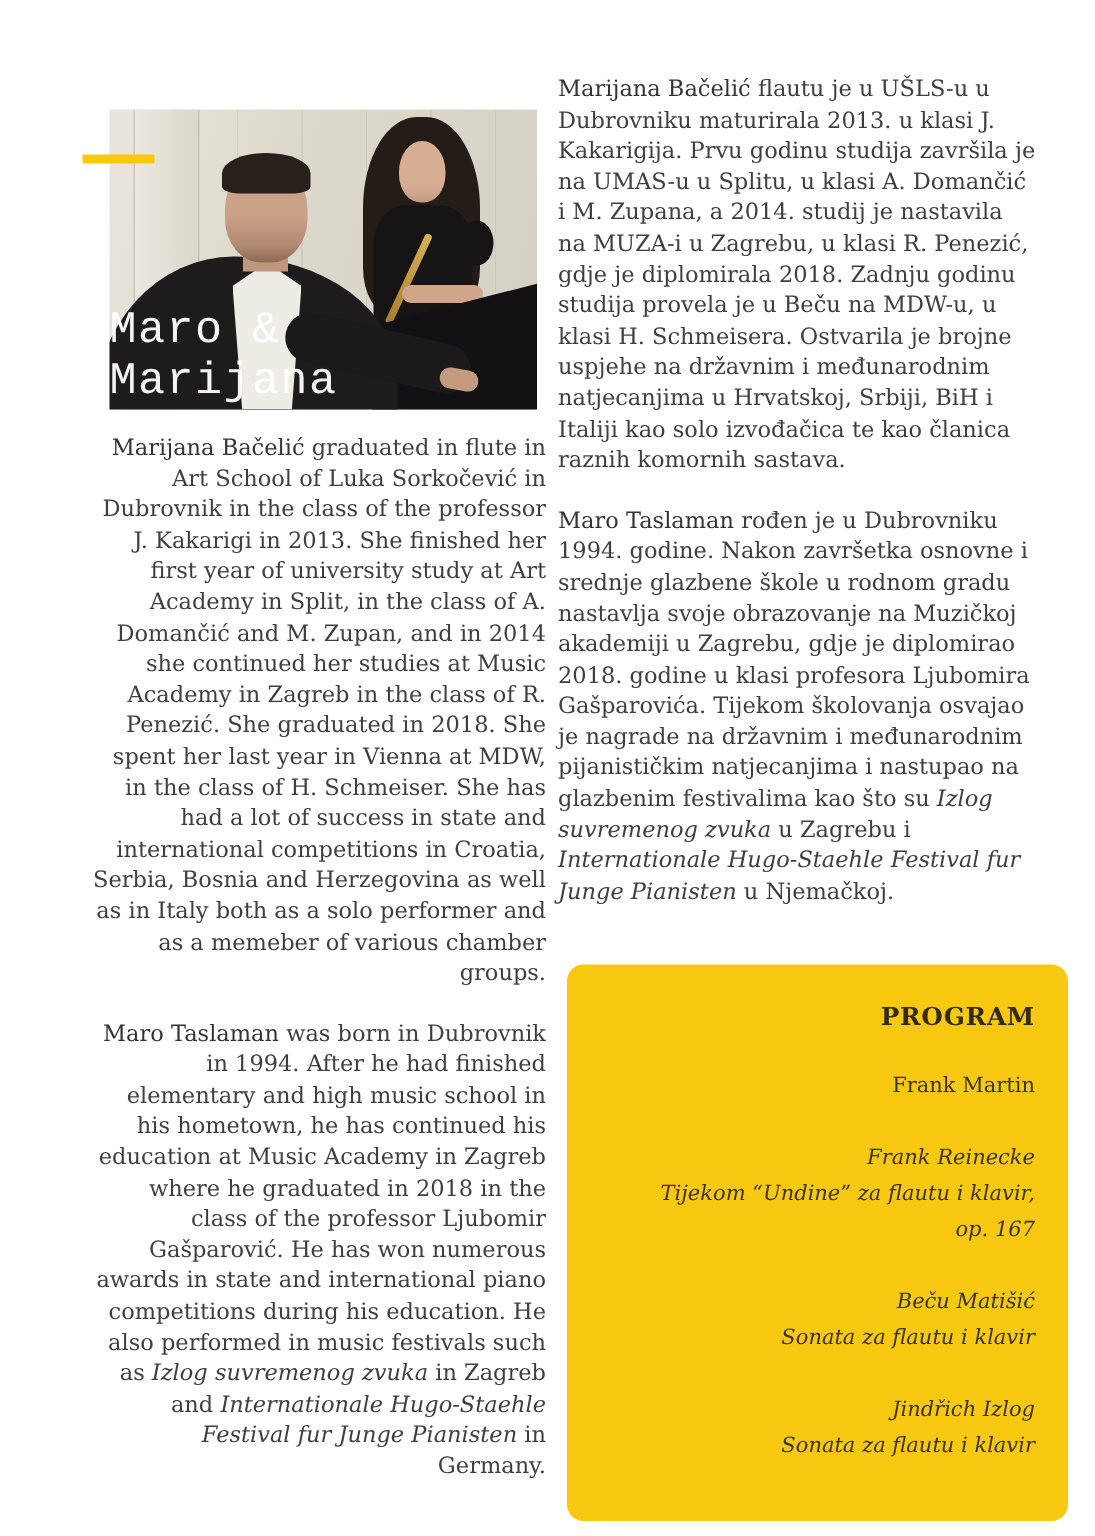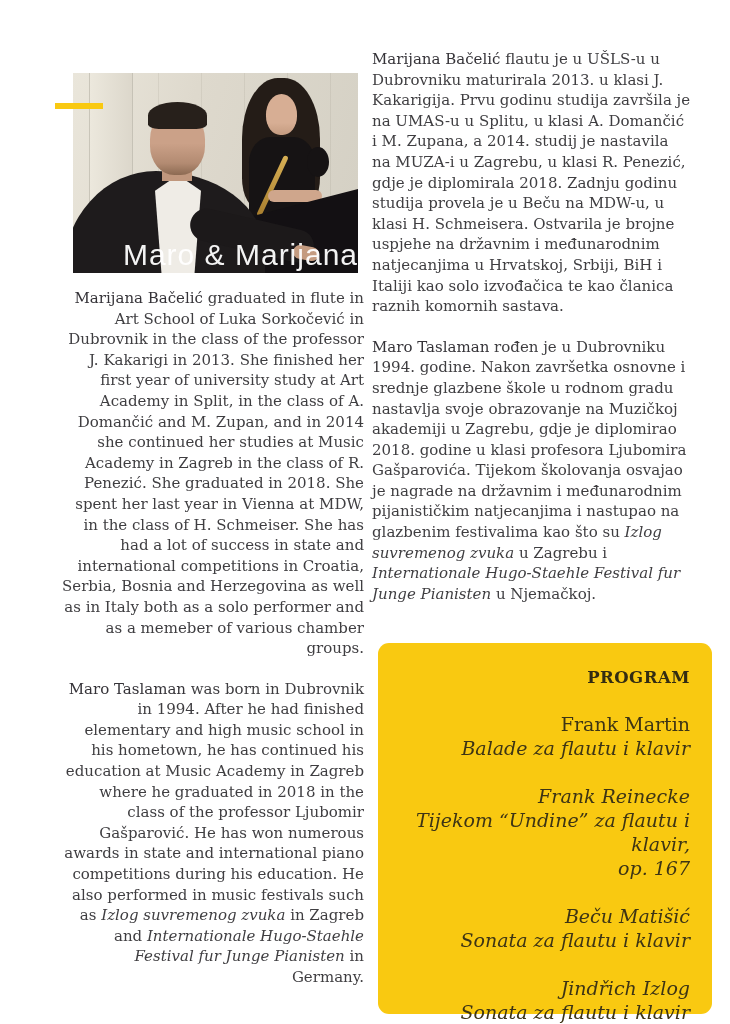--- a/index.html
+++ b/index.html
@@ -34,37 +34,37 @@
   .woman-face{position:absolute;left:193px;top:21px;width:31px;height:41px;
          background:linear-gradient(180deg,#d7ae94 70%,#c49b80 100%);border-radius:50% 50% 46% 46%;}
   .woman-top{position:absolute;left:176px;top:64px;width:66px;height:80px;background:#16131.4px;
          background-color:#161314;border-radius:32% 32% 6% 6%;}
   .woman-sleeve{position:absolute;left:234px;top:74px;width:22px;height:30px;background:#161314;border-radius:50%;}
   .woman-arm{position:absolute;left:195px;top:117px;width:54px;height:12px;background:#cfa68c;border-radius:7px;}
   .flute{position:absolute;left:197px;top:80px;width:5px;height:66px;border-radius:3px;
          background:linear-gradient(180deg,#d8b055,#a87e2e);transform:rotate(25deg);}
   .piano{position:absolute;right:-2px;bottom:-2px;width:112px;height:96px;background:#131013;
          clip-path:polygon(0 40%,100% 10%,100% 100%,0 100%);}
-  .photo-caption{position:absolute;left:0;right:0;bottom:1px;text-align:right;z-index:5;
-         font-family:Liberation Sans, sans-serif;font-weight:300;font-size:30px;letter-spacing:1px;
+  .photo-caption{position:absolute;left:0;right:0;bottom:1px;text-align:left;z-index:5;
+         font-family:Liberation Mono, monospace;font-weight:300;font-size:30px;letter-spacing:1px;
          color:rgba(255,255,255,.95);}
 
   
   .col{position:absolute;font-size:15px;line-height:20.6px;color:#3f3e41;text-align:left;}
   .col-left{left:62px;top:288px;width:302px;text-align:right;}
   .col-right{left:372px;top:49px;width:319px;}
   .bio{margin:0 0 20px 0;}
   .b{font-weight:400;color:#353338;}
   .i{font-style:italic;}
 
   
   .program{position:absolute;left:378px;top:643px;width:334px;height:371px;background:#f9c911;
            box-sizing:border-box;padding:25px 22px 0 18px;text-align:right;color:#3d3415;border-radius:11px;}
   .program-title{font-weight:700;font-size:16.5px;letter-spacing:.5px;color:#332c12;margin-bottom:25px;}
-  .entry{font-size:19px;line-height:24px;margin-bottom:24px;margin-top:16px;}
+  .entry{font-size:14px;line-height:24px;margin-bottom:24px;margin-top:16px;}
   .pline.it{font-style:italic;}
 </style>
 </head>
 <body>
 
 <div class="page">
 
   <div class="accent-dash"></div>
 
   <div class="photo">
@@ -94,21 +94,20 @@
 
   <div class="col col-right">
     <p class="bio"><span class="b">Marijana Bačelić</span><span> flautu je u UŠLS-u u Dubrovniku maturirala 2013. u klasi J. Kakarigija. Prvu godinu studija završila je na UMAS-u u Splitu, u klasi A. Domančić i M. Zupana, a 2014. studij je nastavila na MUZA-i u Zagrebu, u klasi R. Penezić, gdje je diplomirala 2018. Zadnju godinu studija provela je u Beču na MDW-u, u klasi H. Schmeisera. Ostvarila je brojne uspjehe na državnim i međunarodnim natjecanjima u Hrvatskoj, Srbiji, BiH i Italiji kao solo izvođačica te kao članica raznih komornih sastava.</span></p>
     <p class="bio"><span class="b">Maro Taslaman</span><span> rođen je u Dubrovniku 1994. godine. Nakon završetka osnovne i srednje glazbene škole u rodnom gradu nastavlja svoje obrazovanje na Muzičkoj akademiji u Zagrebu, gdje je diplomirao 2018. godine u klasi profesora Ljubomira Gašparovića. Tijekom školovanja osvajao je nagrade na državnim i međunarodnim pijanističkim natjecanjima i nastupao na glazbenim festivalima kao što su </span><span class="i">Izlog suvremenog zvuka</span><span> u Zagrebu i </span><span class="i">Internationale Hugo-Staehle Festival fur Junge Pianisten</span><span> u Njemačkoj.</span></p>
   </div>
 
   <div class="program">
     <div class="program-title">PROGRAM</div>
     <div class="entry">
       <div class="pline">Frank Martin</div>
-      <div class="pline it">Balade za flautu i klavir</div>
     </div>
     <div class="entry">
       <div class="pline it">Frank Reinecke</div>
       <div class="pline it">Tijekom “Undine” za flautu i klavir,</div>
       <div class="pline it">op. 167</div>
     </div>
     <div class="entry">
       <div class="pline it">Beču Matišić</div>
       <div class="pline it">Sonata za flautu i klavir</div>
     </div>

